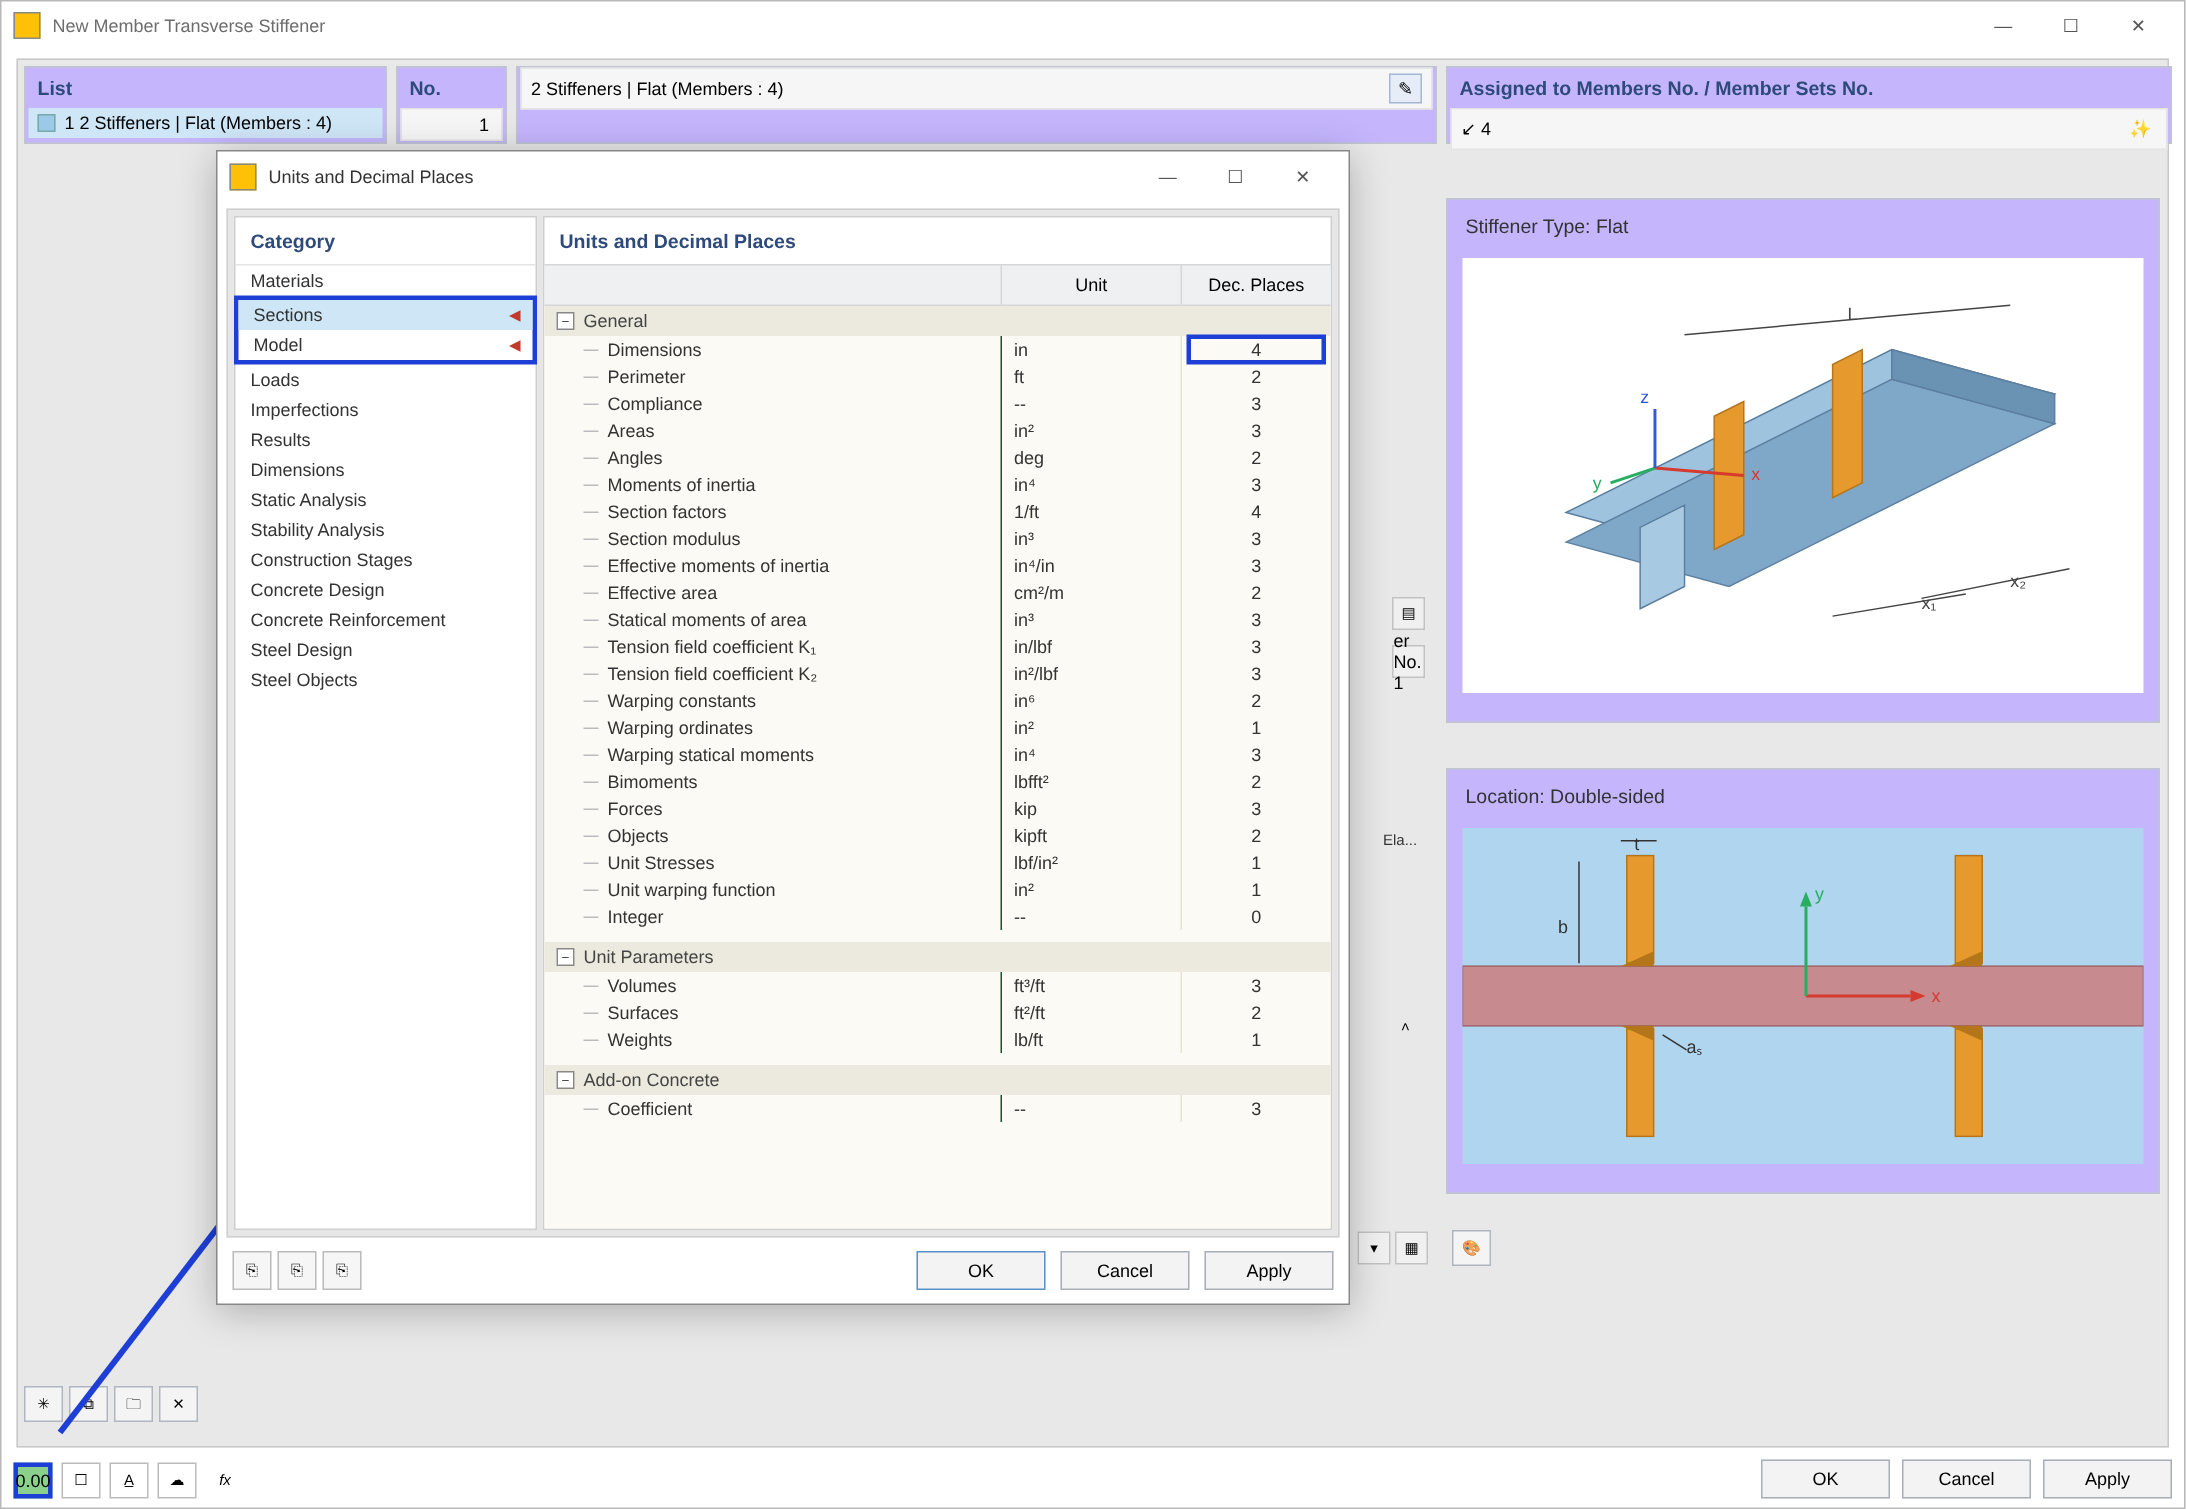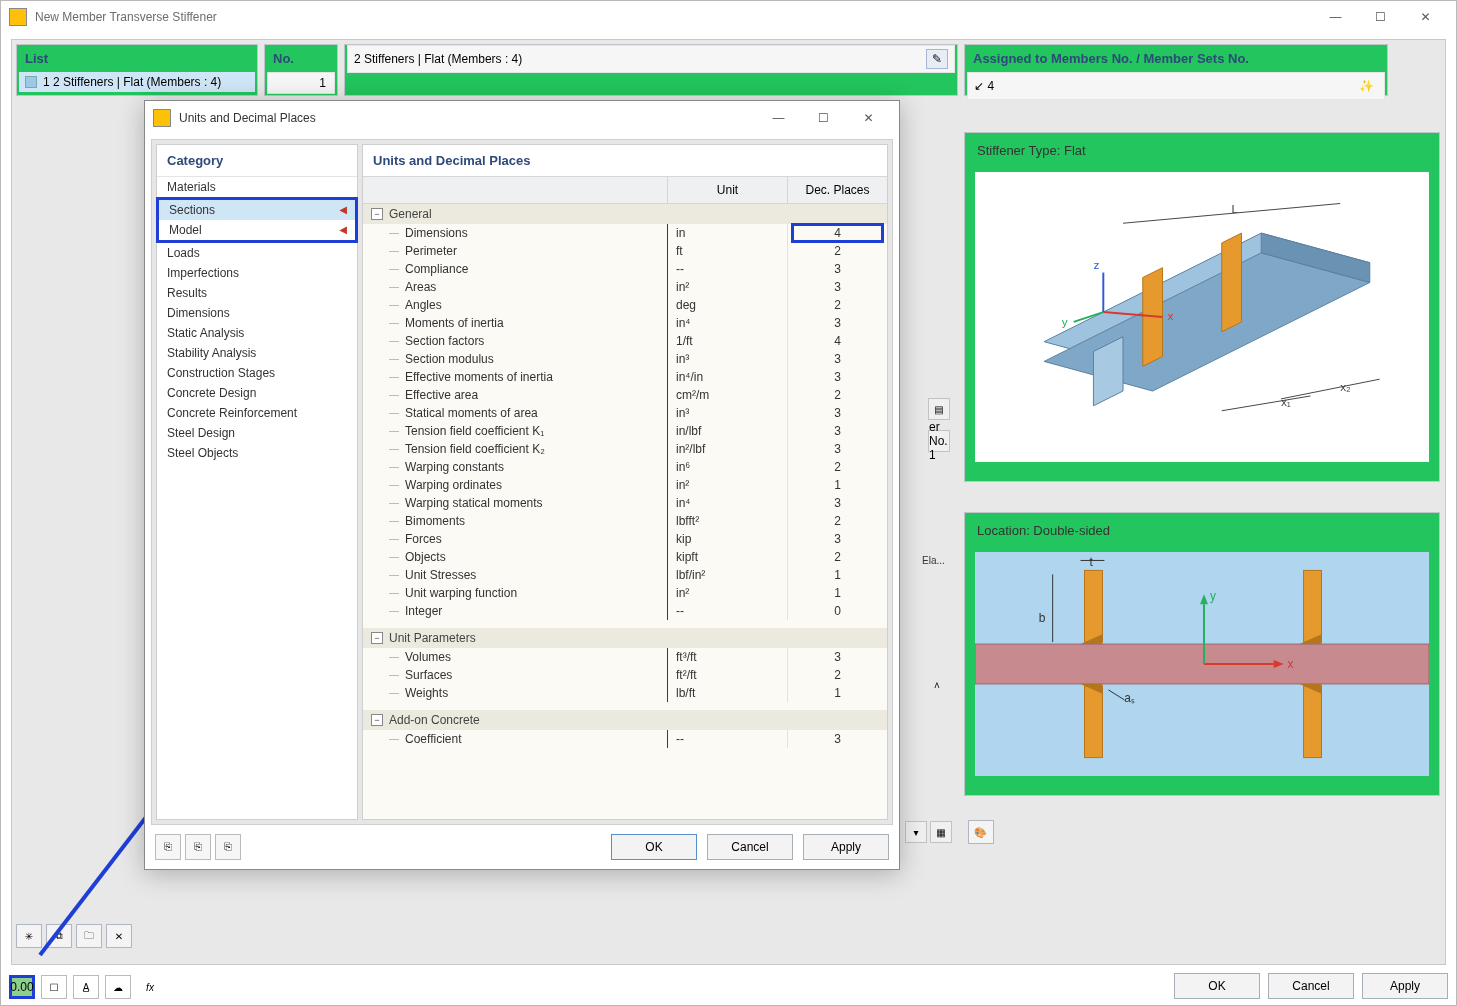--- a/index.html
+++ b/index.html
@@ -7,36 +7,36 @@
 
 
 .main-win { position: absolute; left: 0; top: 0; width: 1457px; height: 1006px; background: #fff; border: 1px solid #b8b8b8; }
 .titlebar { height: 32px; display: flex; align-items: center; padding: 0 8px; color: #6d6d6d; font-size: 13px; }
 .titlebar .icon-box { width: 18px; height: 18px; background: #ffc107; border: 1px solid #888; margin-right: 8px; display: inline-block; }
 .titlebar-spacer { flex: 1; }
 .win-btn { width: 45px; height: 28px; display: flex; align-items: center; justify-content: center; color: #555; }
 
 .main-body { position: absolute; left: 10px; top: 38px; right: 10px; bottom: 40px; background: #e8e8e8; border: 1px solid #c8c8c8; }
 
-.panel { background: #22c55e; border: 1px solid #bfc5cb; position: absolute; }
+.panel { background: #c4b5fd; border: 1px solid #bfc5cb; position: absolute; }
 .panel-hdr { color: #2e4a7a; font-weight: 600; padding: 6px 8px; font-size: 13px; }
 
 .list-panel { left: 4px; top: 4px; width: 242px; height: 52px; }
 .list-row { background: #cfe6f7; padding: 3px 6px; margin: 0 2px; display: flex; align-items: center; }
 .list-sq { width: 12px; height: 12px; background: #9cc9e8; border: 1px solid #7aa; margin-right: 6px; }
 
 .no-panel { left: 252px; top: 4px; width: 74px; height: 52px; }
 .no-val { text-align: right; padding: 3px 8px; background: #f6f6f6; margin: 0 2px; border: 1px solid #e4e4e4; }
 
 .name-panel { left: 332px; top: 4px; width: 614px; height: 52px; }
 .name-input { margin: 0 2px; padding: 3px 6px; background: #f6f6f6; border: 1px solid #e4e4e4; display: flex; align-items: center; }
 .name-input .txt { flex: 1; }
 .edit-btn { width: 22px; height: 20px; border: 1px solid #a5b7d4; background: #e6edf7; display: flex; align-items: center; justify-content: center; }
 
-.assigned-panel { left: 952px; top: 4px; width: 424px; height: 52px; }
+.assigned-panel { left: 952px; top: 4px; width: 484px; height: 52px; }
 .assigned-input { margin: 0 2px; padding: 3px 6px; background: #f6f6f6; border: 1px solid #e4e4e4; display: flex; align-items: center; }
 .assigned-input .txt { flex: 1; }
 .magic-btn { width: 22px; height: 20px; display: flex; align-items: center; justify-content: center; color: #888; }
 
 .right-panel1 { left: 952px; top: 92px; width: 476px; height: 350px; }
 .right-panel1 .hdr { color: #333; padding: 10px 12px; font-size: 13px; }
 .viz { margin: 4px 10px; height: 290px; background: #fff; position: relative; }
 
 .right-panel2 { left: 952px; top: 472px; width: 476px; height: 284px; }
 .right-panel2 .hdr { color: #333; padding: 10px 12px; font-size: 13px; }

